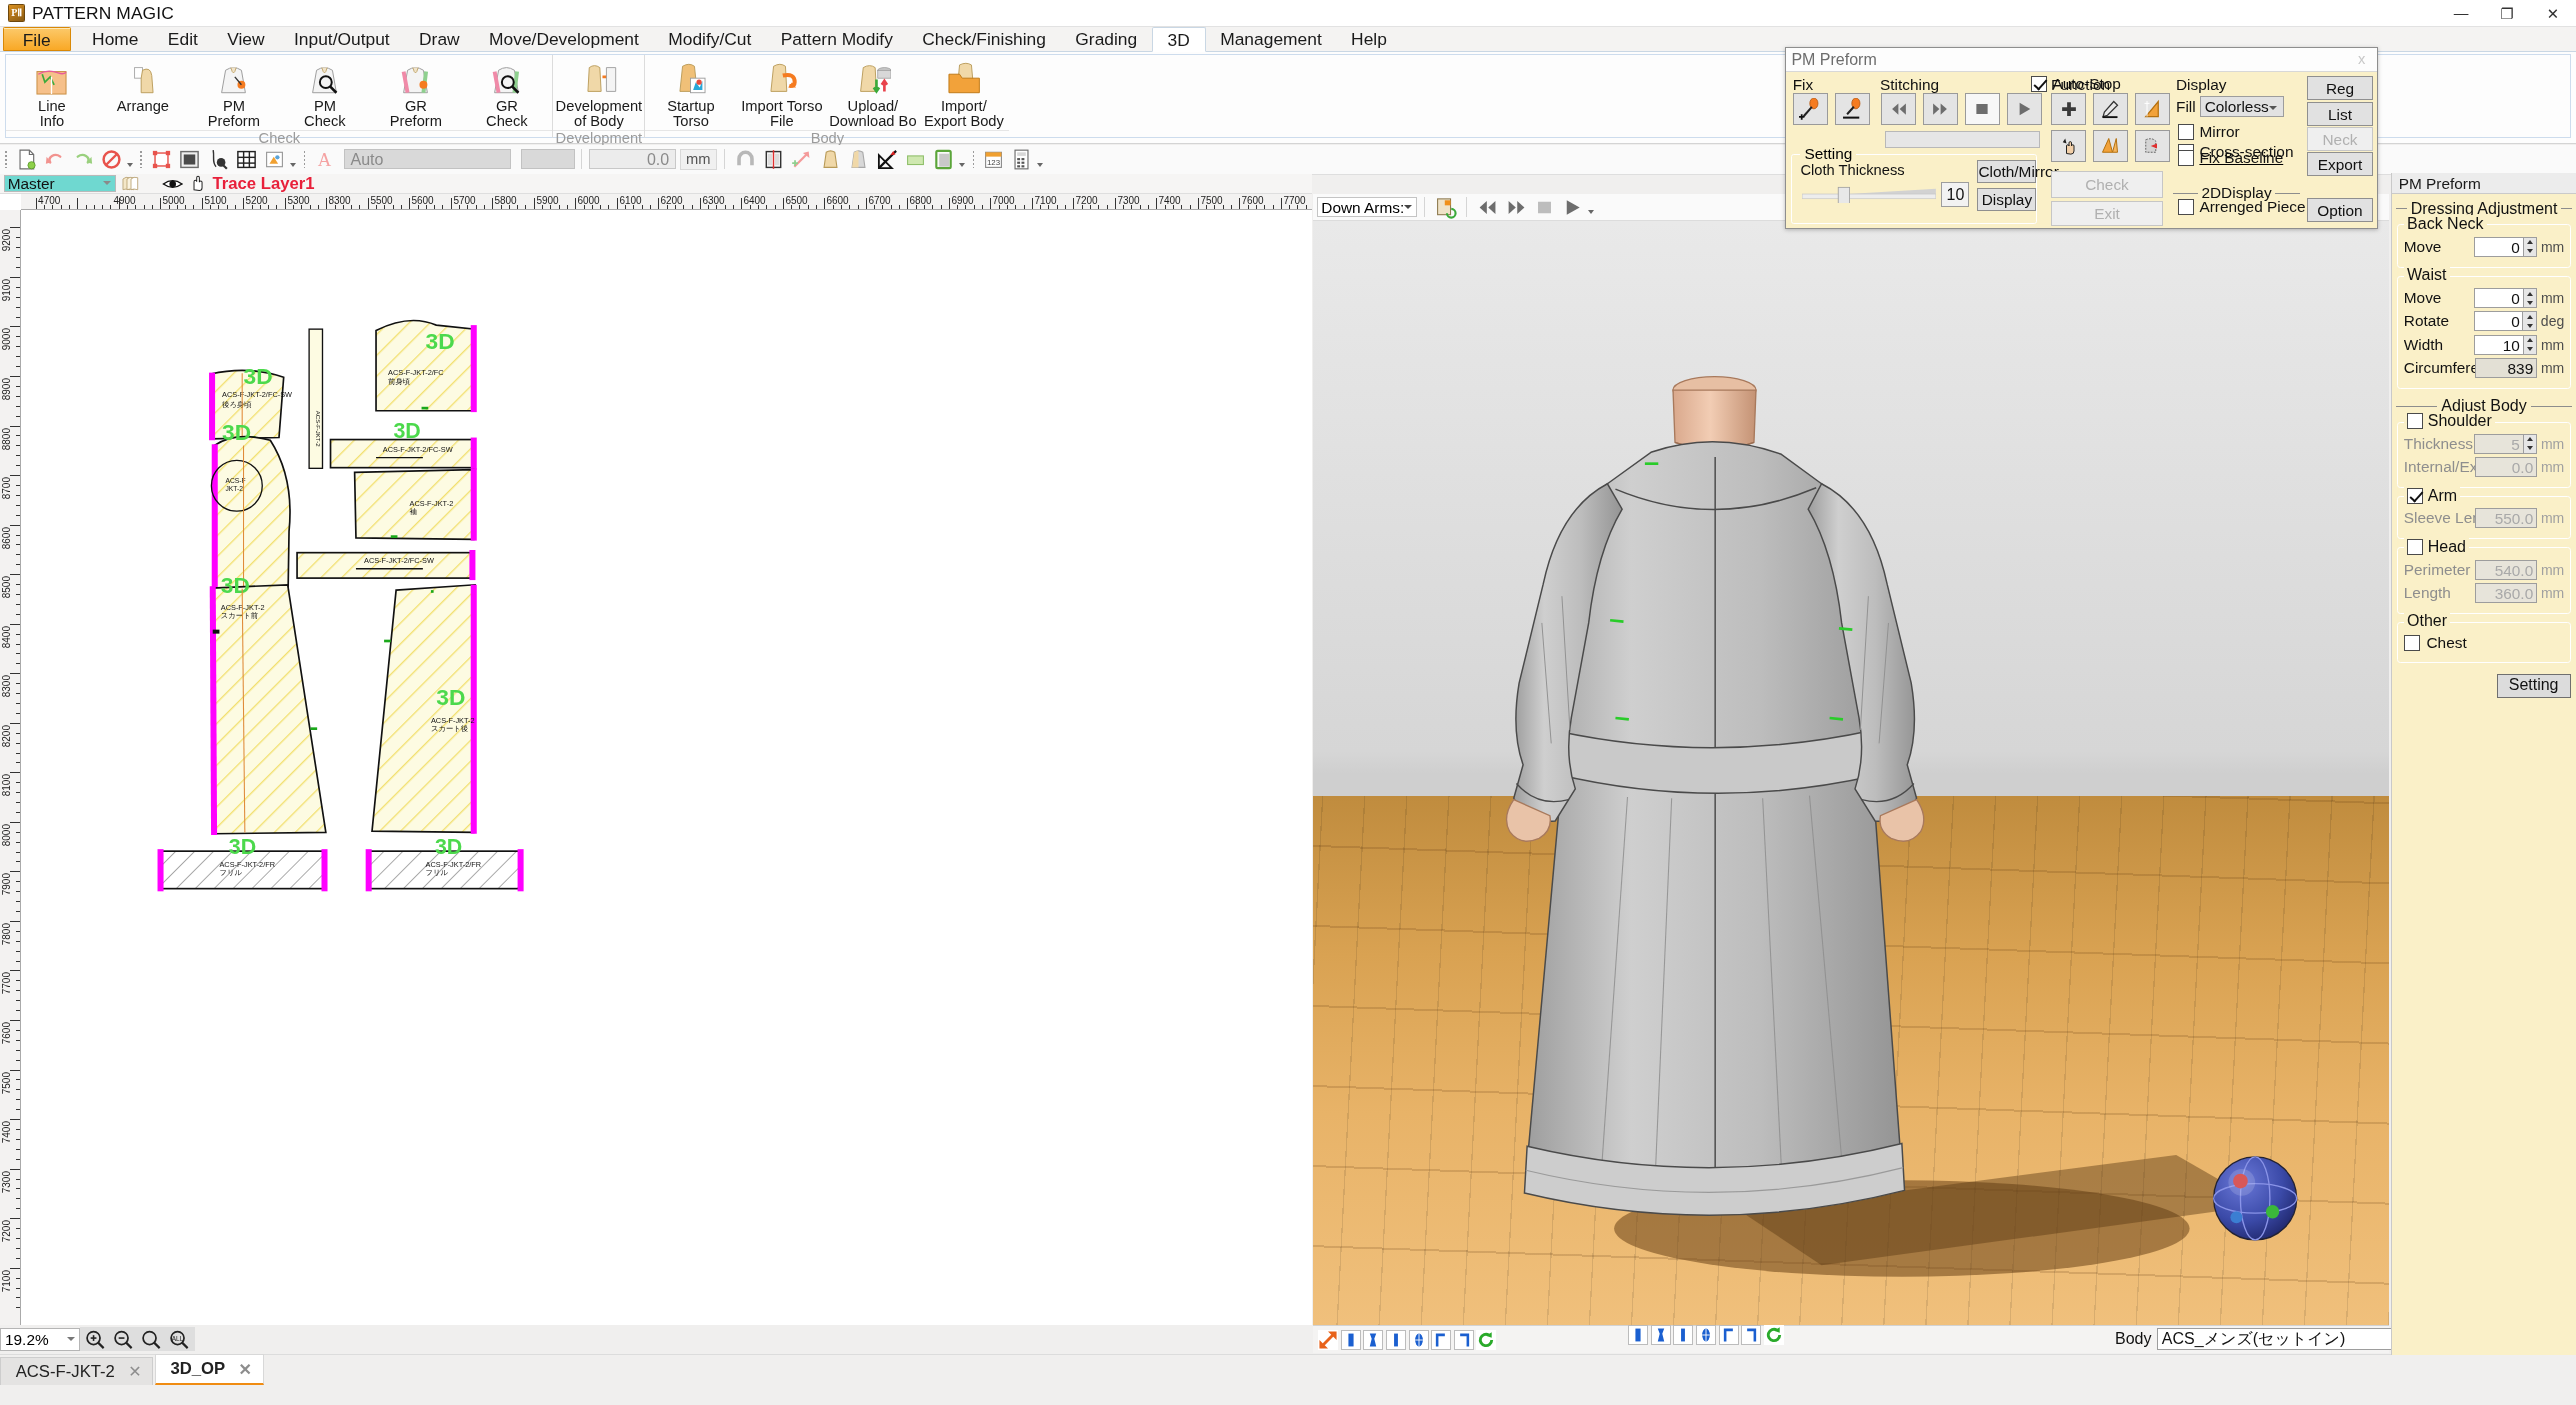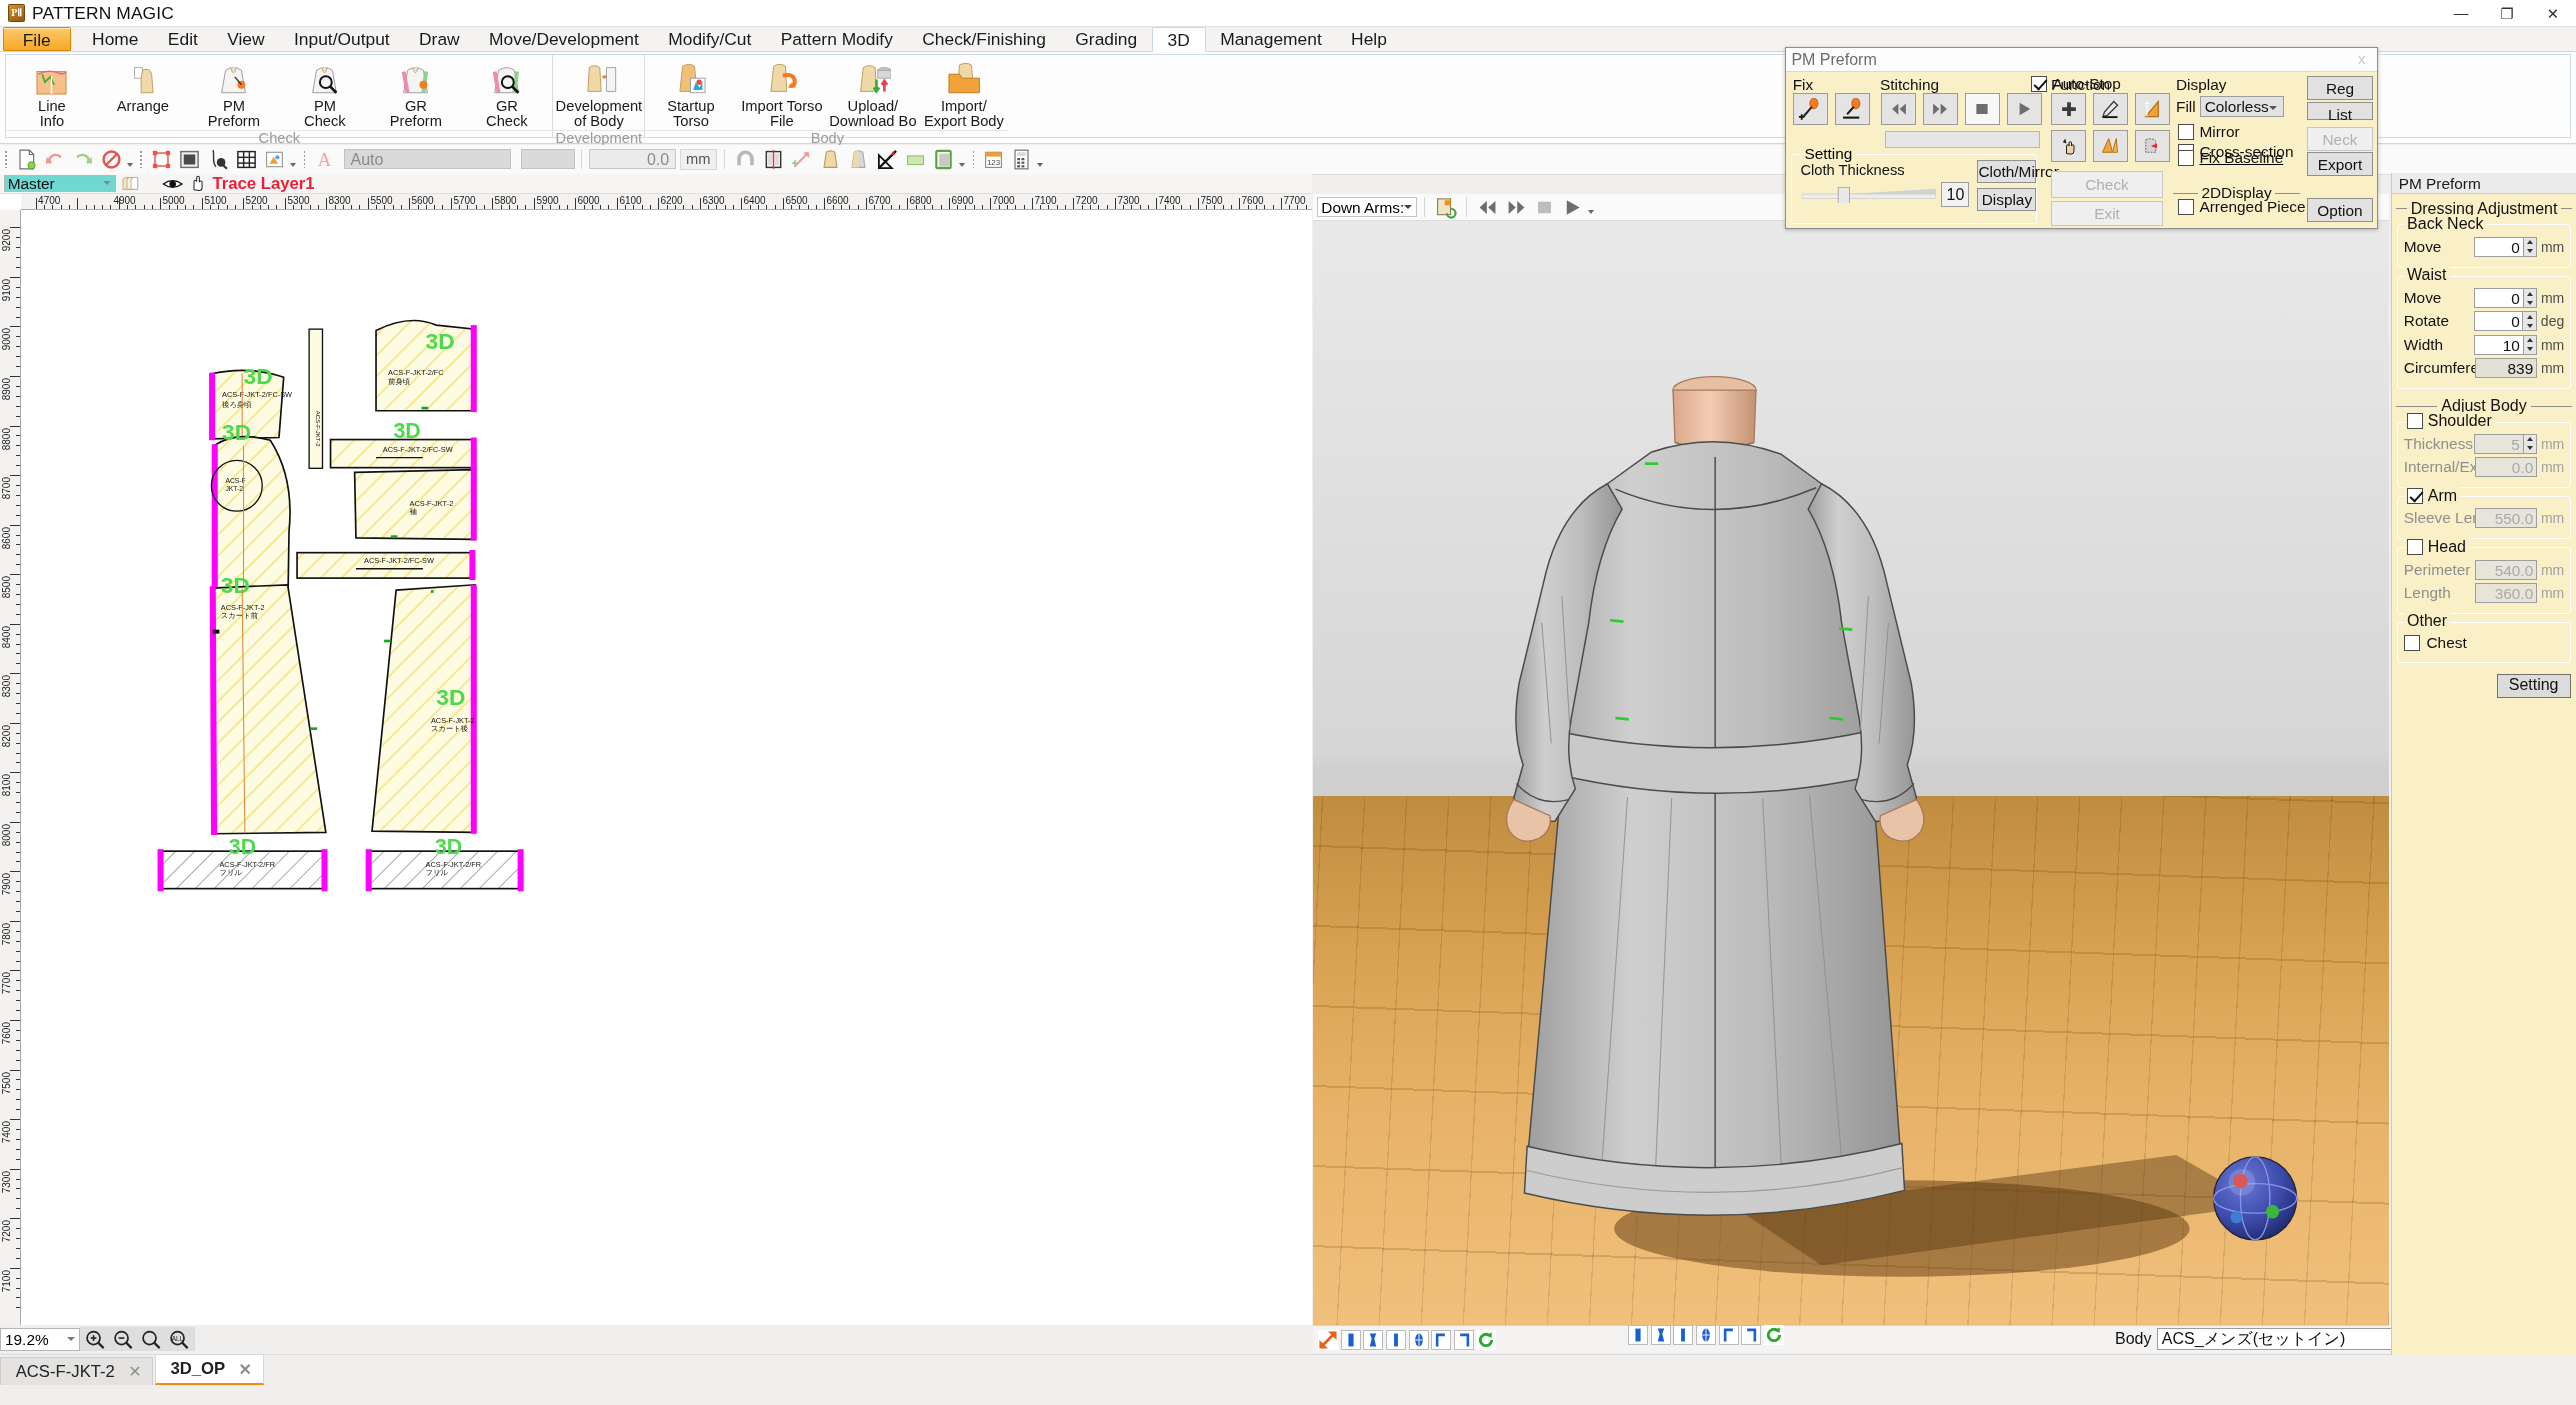--- a/index.html
+++ b/index.html
@@ -1369,21 +1369,21 @@
       <span style="flex:1;height:0.7px;background:#8d8d8d"></span>
       <span class="sec-label" style="padding:0 3.3px">2DDisplay</span>
       <span style="flex:1;height:0.7px;background:#8d8d8d"></span>
     </div>
     <div style="position:absolute;left:392px;top:126px;display:flex;align-items:center;gap:5.4px;">
       <span class="cbx"></span>
       <span class="sec-label">Arrenged Piece</span>
     </div>
 
     <div class="gbtn" style="position:absolute;left:521px;top:4px;width:66px;height:24px;line-height:23px;">Reg</div>
-    <div class="gbtn" style="position:absolute;left:521px;top:29.5px;width:66px;height:18px;line-height:23px;">List</div>
+    <div class="gbtn" style="position:absolute;left:521px;top:29.5px;width:66px;height:24px;line-height:23px;">List</div>
     <div class="gbtn dis" style="position:absolute;left:521px;top:55px;width:66px;height:24px;line-height:23px;">Neck</div>
     <div class="gbtn" style="position:absolute;left:521px;top:80px;width:66px;height:24px;line-height:23px;">Export</div>
     <div class="gbtn" style="position:absolute;left:521px;top:126px;width:66px;height:24px;line-height:23px;">Option</div>
   </div>
 </div>
 
 <div class="rside">
   <div class="rside-hdr">PM Preform</div>
 
   <div class="divider-t">

